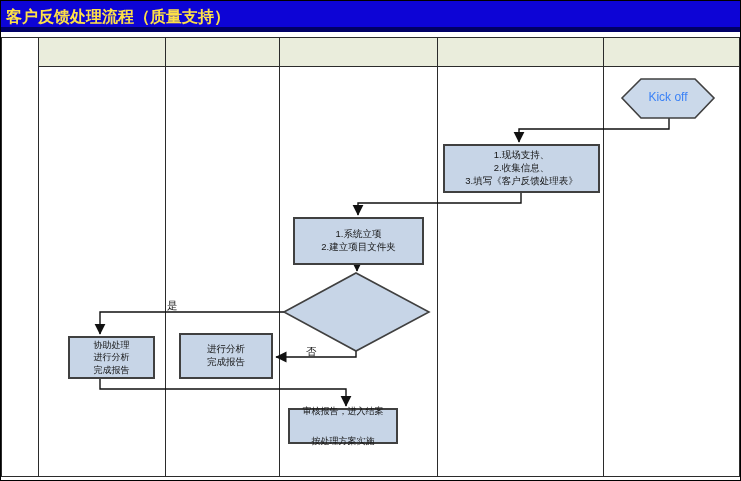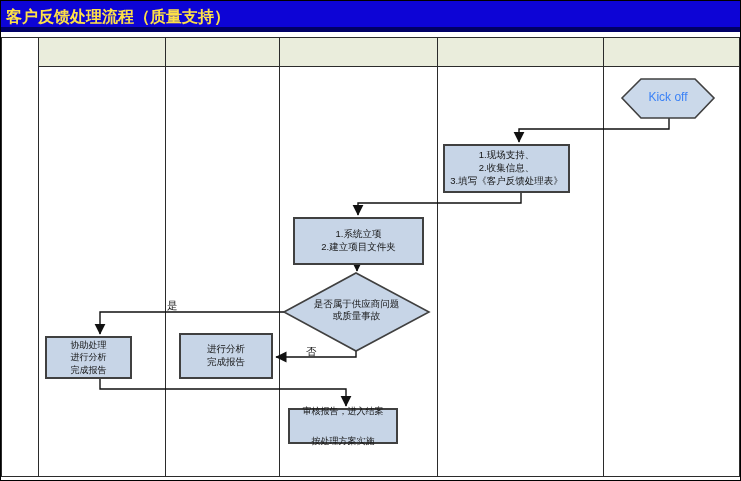--- a/index.html
+++ b/index.html
@@ -82,40 +82,36 @@
 
     <polyline points="99,378 99,388 345,388 345,405" fill="none" stroke="#111" stroke-width="1.4" marker-end="url(#arr)"></polyline>
 
     <polygon points="621,97 640,78 694,78 713,97 694,117 640,117" fill="#cbd9ea" stroke="#404040" stroke-width="1.6"></polygon>
 
     <polygon points="283,311 355,272 428,311 355,350" fill="#c7d5e7" stroke="#404040" stroke-width="1.6"></polygon>
   </svg>
 
   <div class="shape-label" id="kickoff-label">Kick off</div>
 
-  <div class="shape-label" id="decision-label">
-    <span style="display:block;">是否属于供应商问题</span>
-    <span style="display:block;">或质量事故</span>
-  </div>
 
   <span class="edge-label" id="yes-label">是</span>
   <span class="edge-label" id="no-label">否</span>
 
-  <div class="pbox" style="left:442px;top:143px;width:127px;height:49px;">
+  <div class="pbox" style="left:442px;top:143px;width:157px;height:49px;">
     <span>1.现场支持、</span>
     <span>2.收集信息、</span>
     <span>3.填写《客户反馈处理表》</span>
   </div>
 
   <div class="pbox" style="left:292px;top:216px;width:131px;height:48px;text-align:right;">
     <span>1.系统立项</span>
     <span>2.建立项目文件夹</span>
   </div>
 
-  <div class="pbox" style="left:44px;top:335px;width:87px;height:43px;font-size:9px;">
+  <div class="pbox" style="left:67px;top:335px;width:87px;height:43px;font-size:9px;">
     <span>协助处理</span>
     <span>进行分析</span>
     <span>完成报告</span>
   </div>
 
   <div class="pbox" style="left:178px;top:332px;width:94px;height:46px;">
     <span>进行分析</span>
     <span>完成报告</span>
   </div>
 

